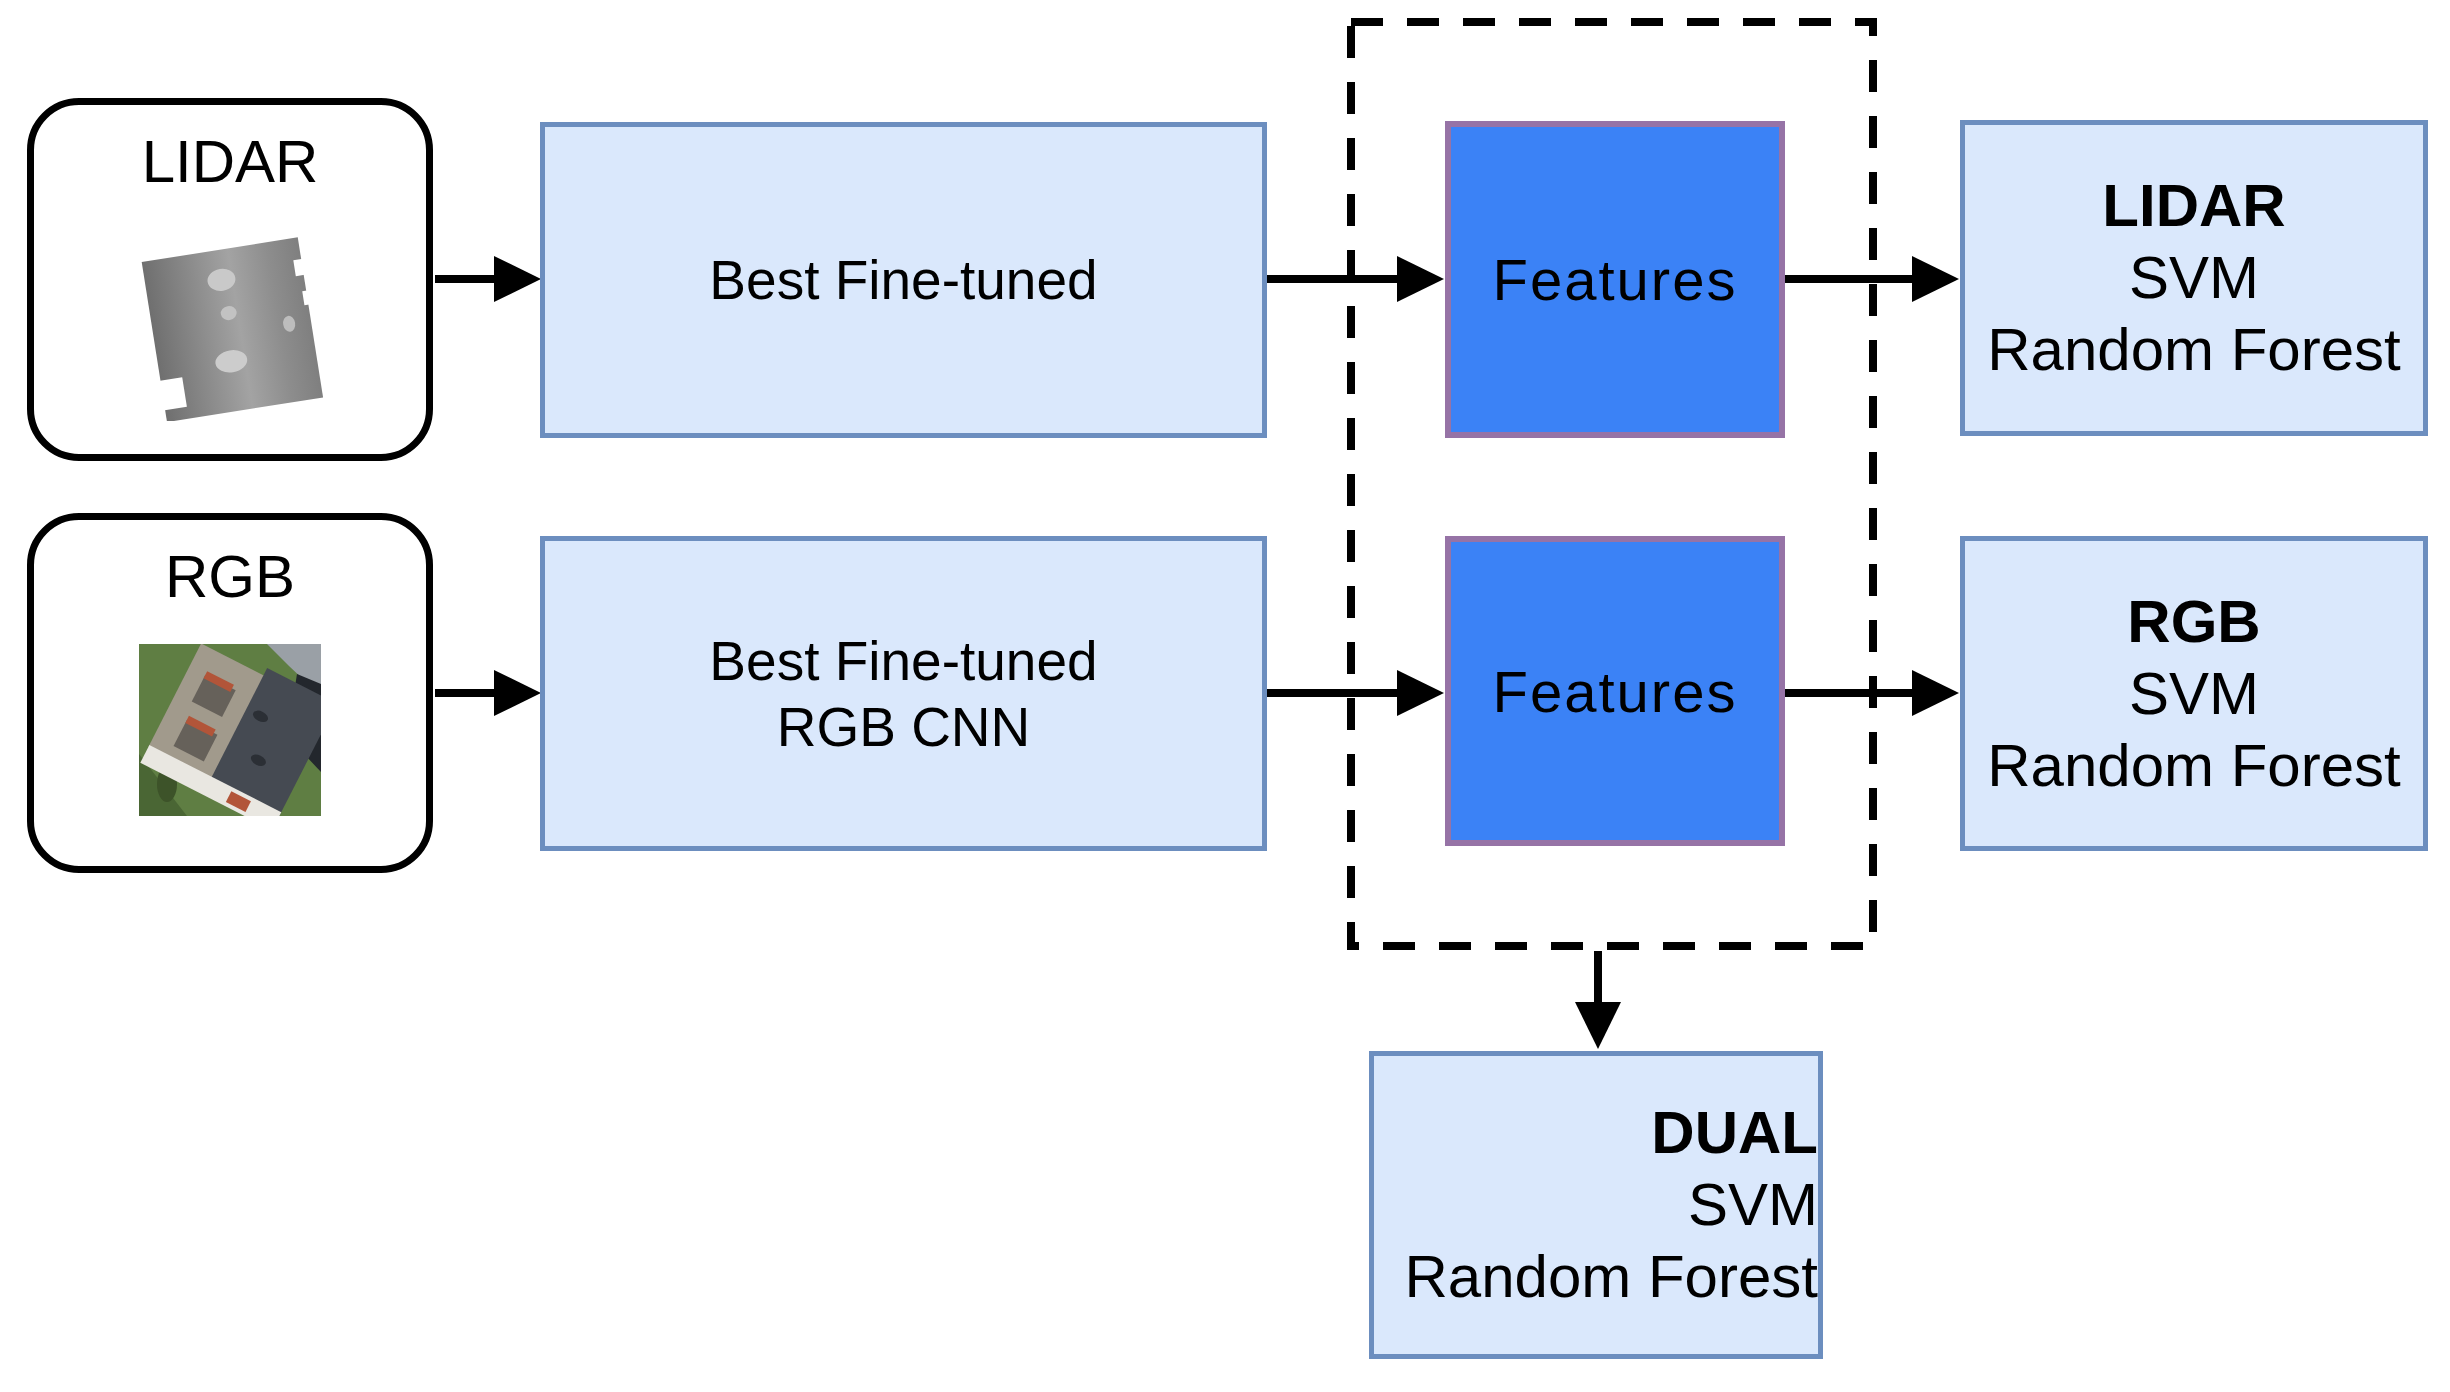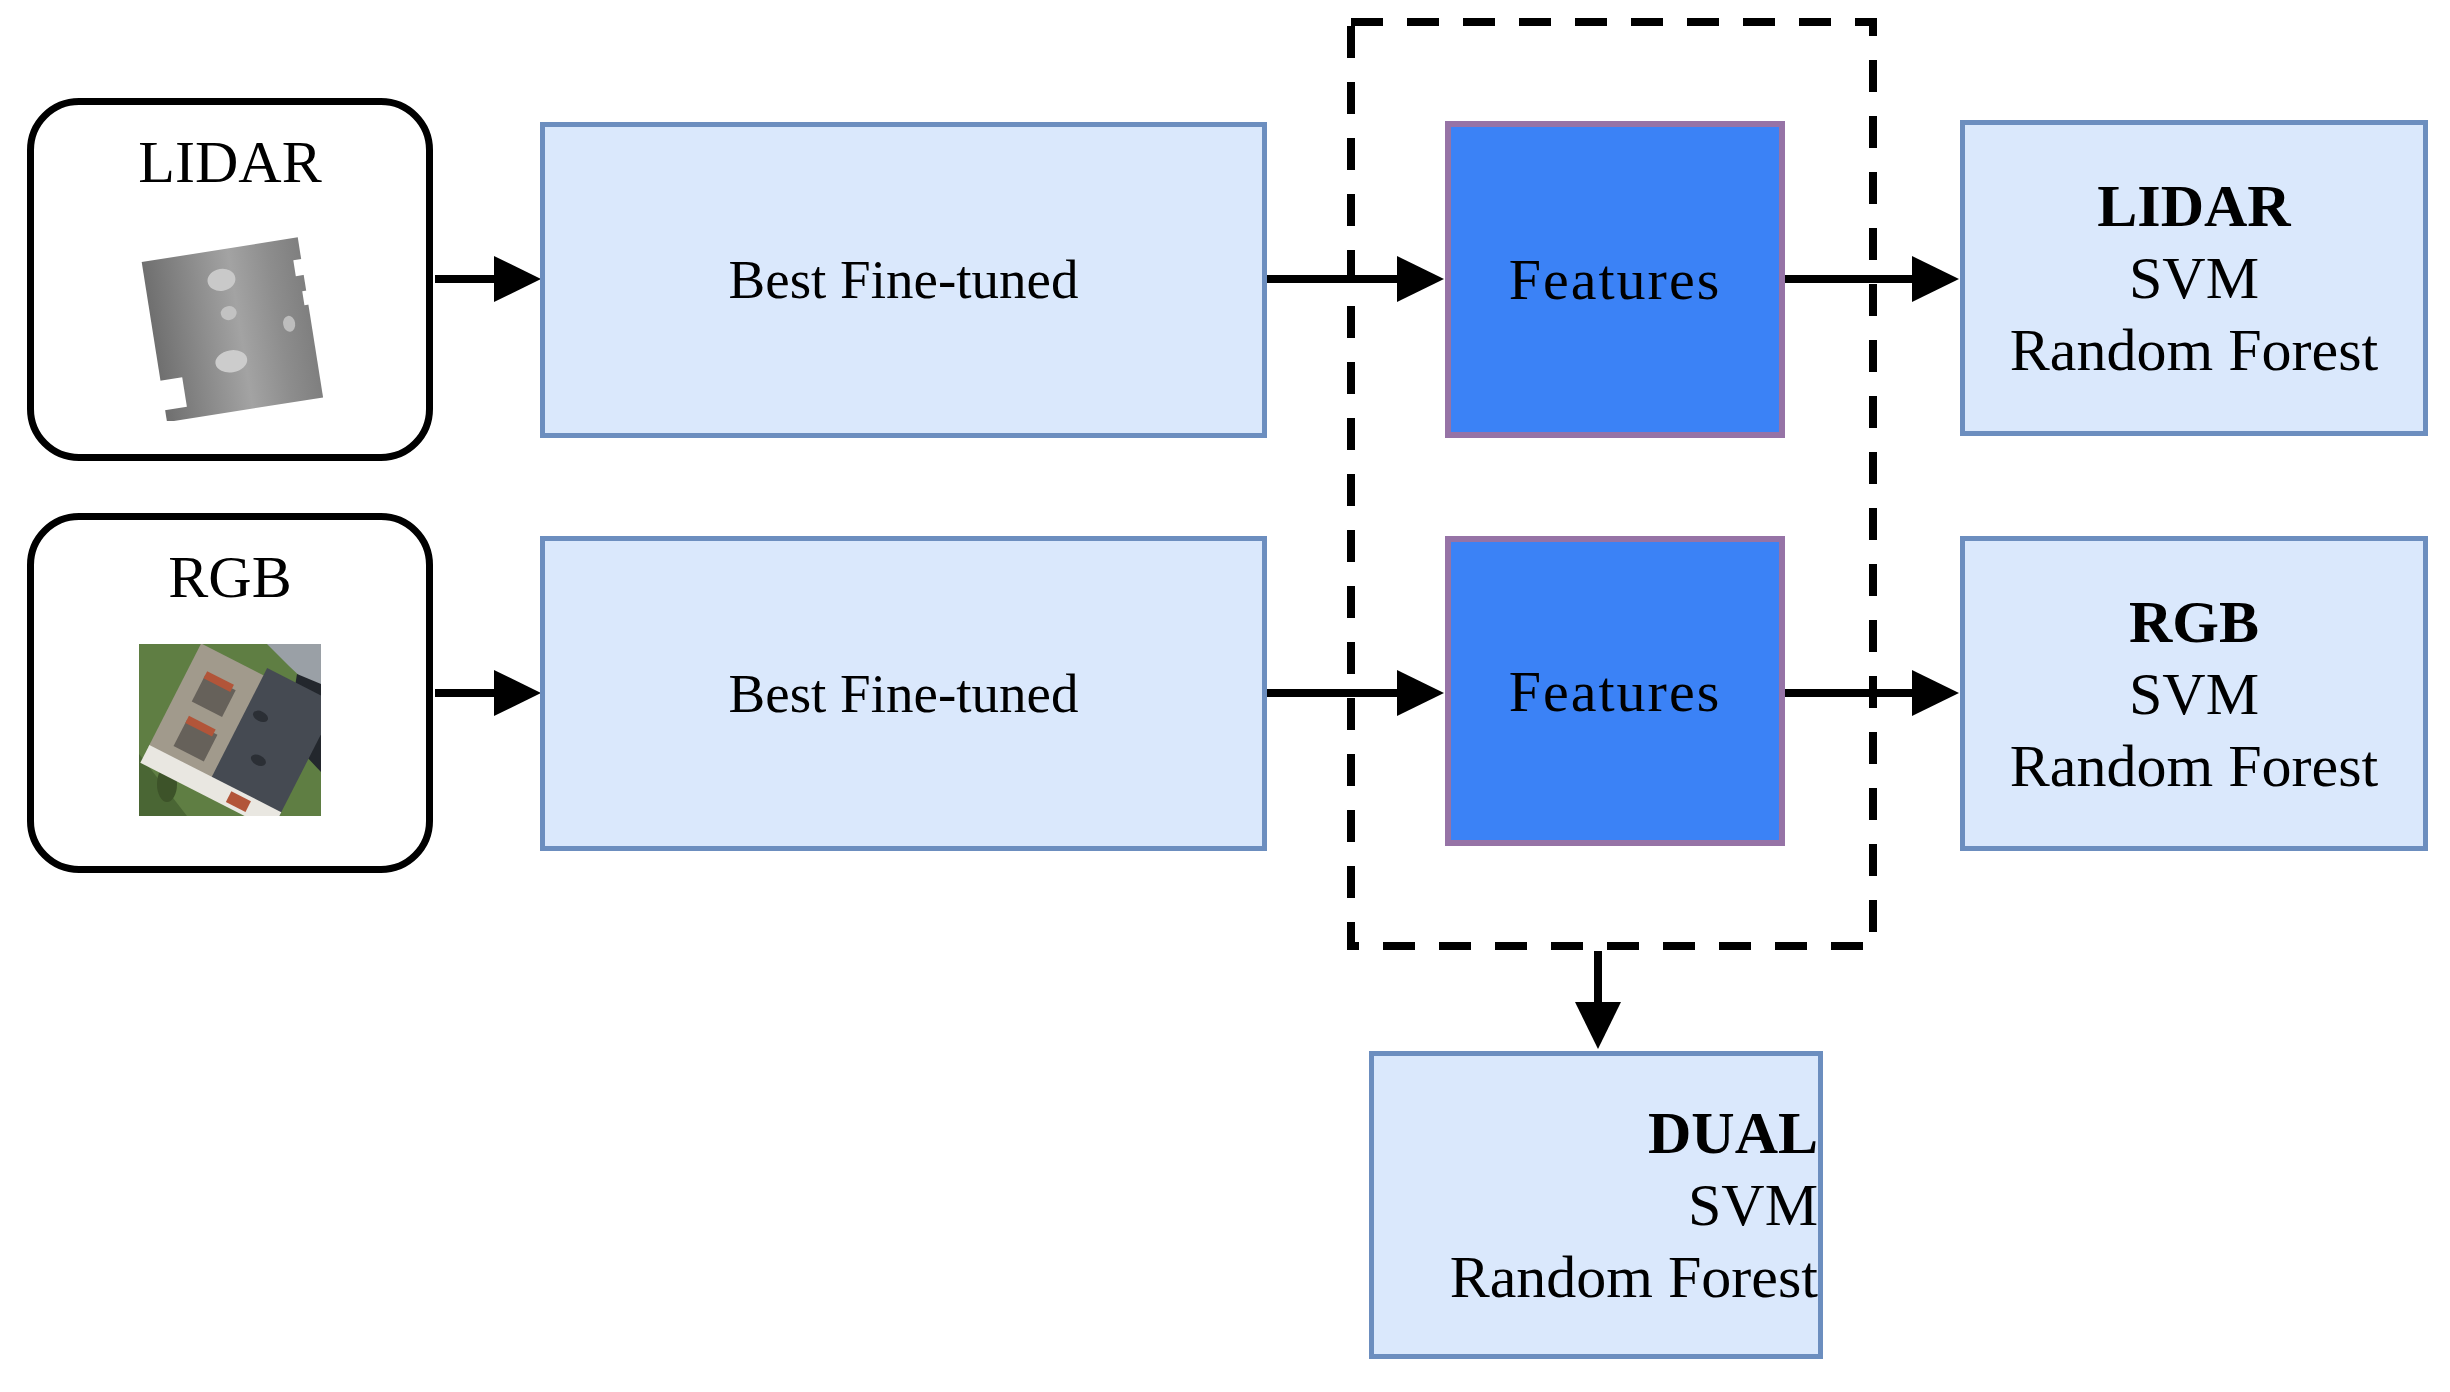--- a/index.html
+++ b/index.html
@@ -2,21 +2,21 @@
 <html><head>
 <meta charset="utf-8">
 <style>
   html, body { margin: 0; padding: 0; background: #ffffff; }
   .canvas {
     position: relative;
     width: 2450px;
     height: 1392px;
     background: #ffffff;
     overflow: hidden;
-    font-family: Liberation Serif, serif;
+    font-family: Liberation Sans, sans-serif;
     color: #000000;
   }
   .overlay {
     position: absolute;
     left: 0; top: 0;
     width: 2450px; height: 1392px;
     pointer-events: none;
   }
   .box {
     position: absolute;
@@ -163,20 +163,21 @@
 
   <div class="box process-box" id="cnn-lidar">
     <div>
       <div>Best Fine-tuned</div>
     </div>
   </div>
 
   <div class="box process-box" id="cnn-rgb">
     <div>
       <div>Best Fine-tuned</div>
+      <div>RGB CNN</div>
     </div>
   </div>
 
   <div class="box feature-box" id="features-lidar">
     <div>Features</div>
   </div>
 
   <div class="box feature-box" id="features-rgb">
     <div>Features</div>
   </div>

